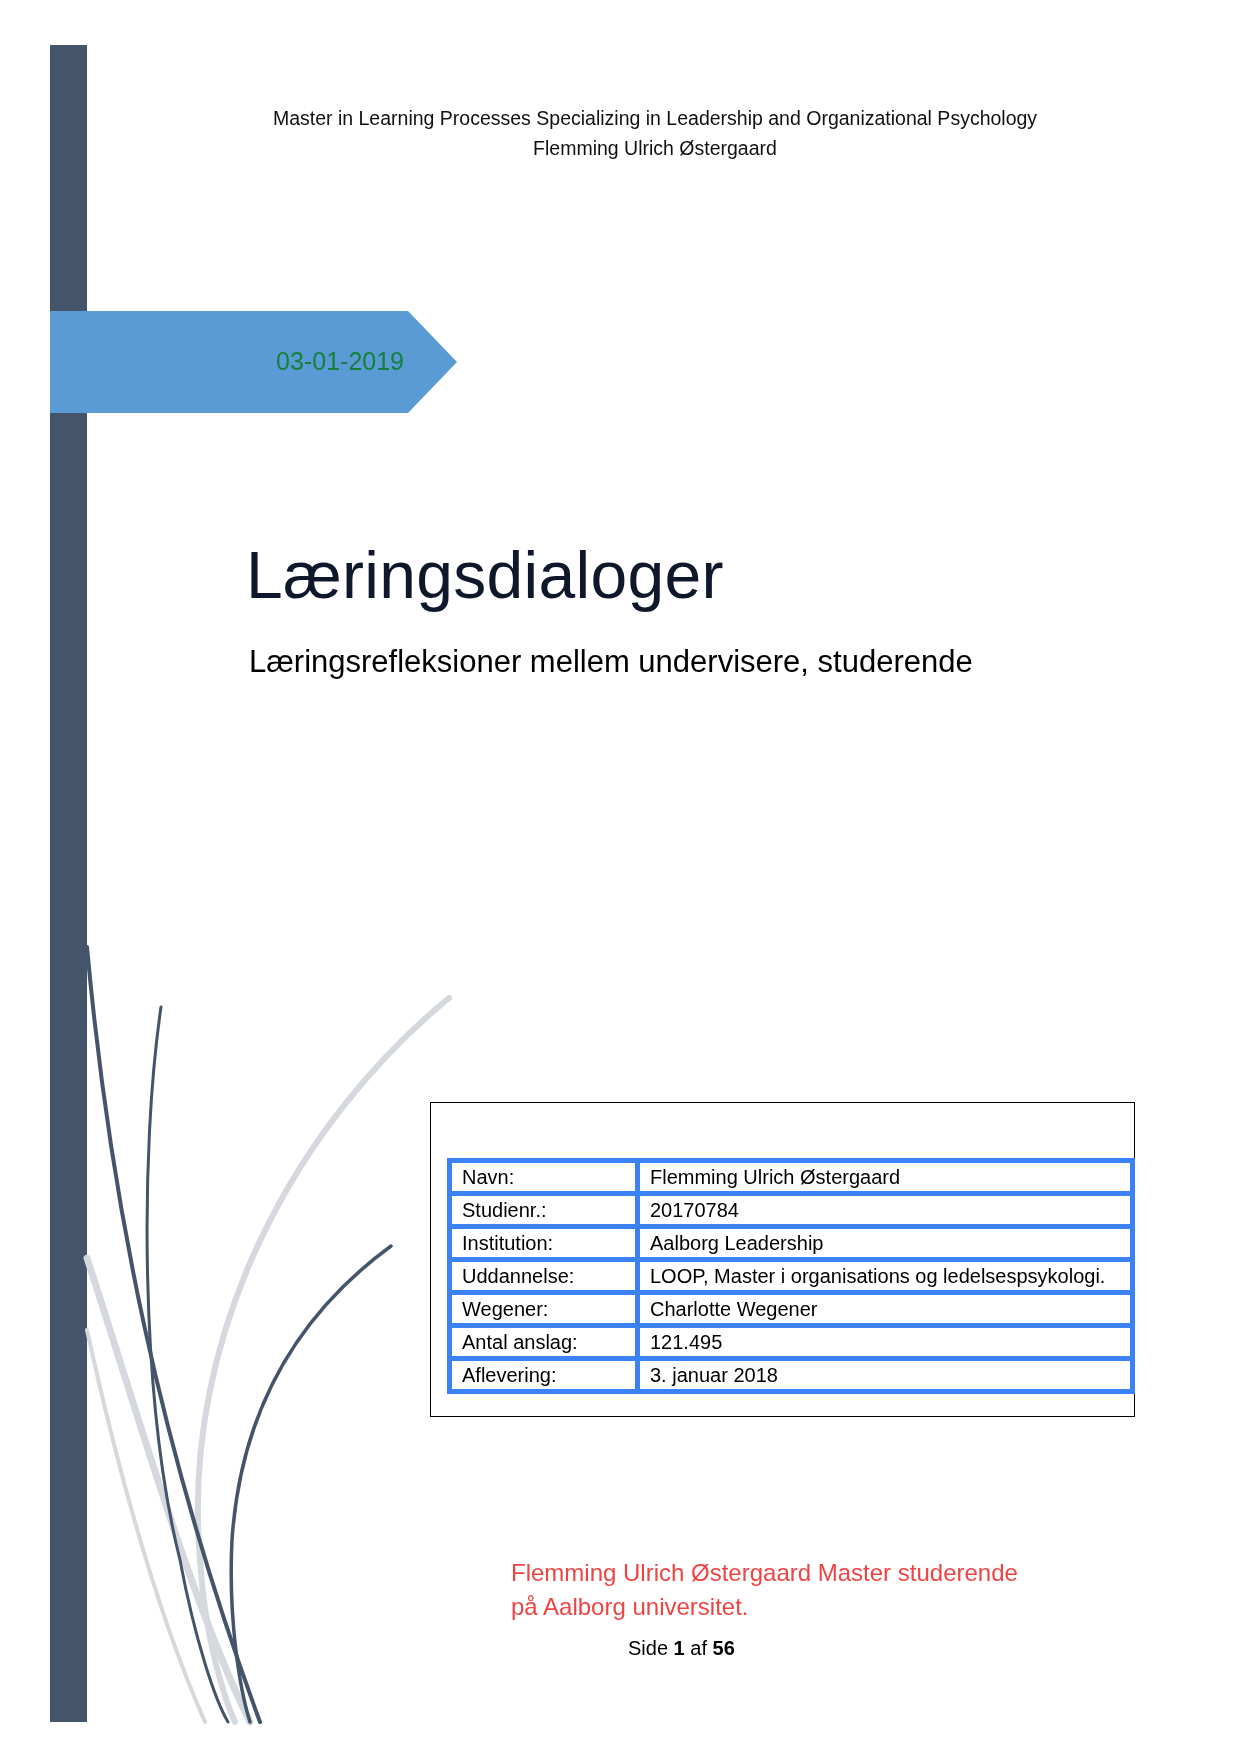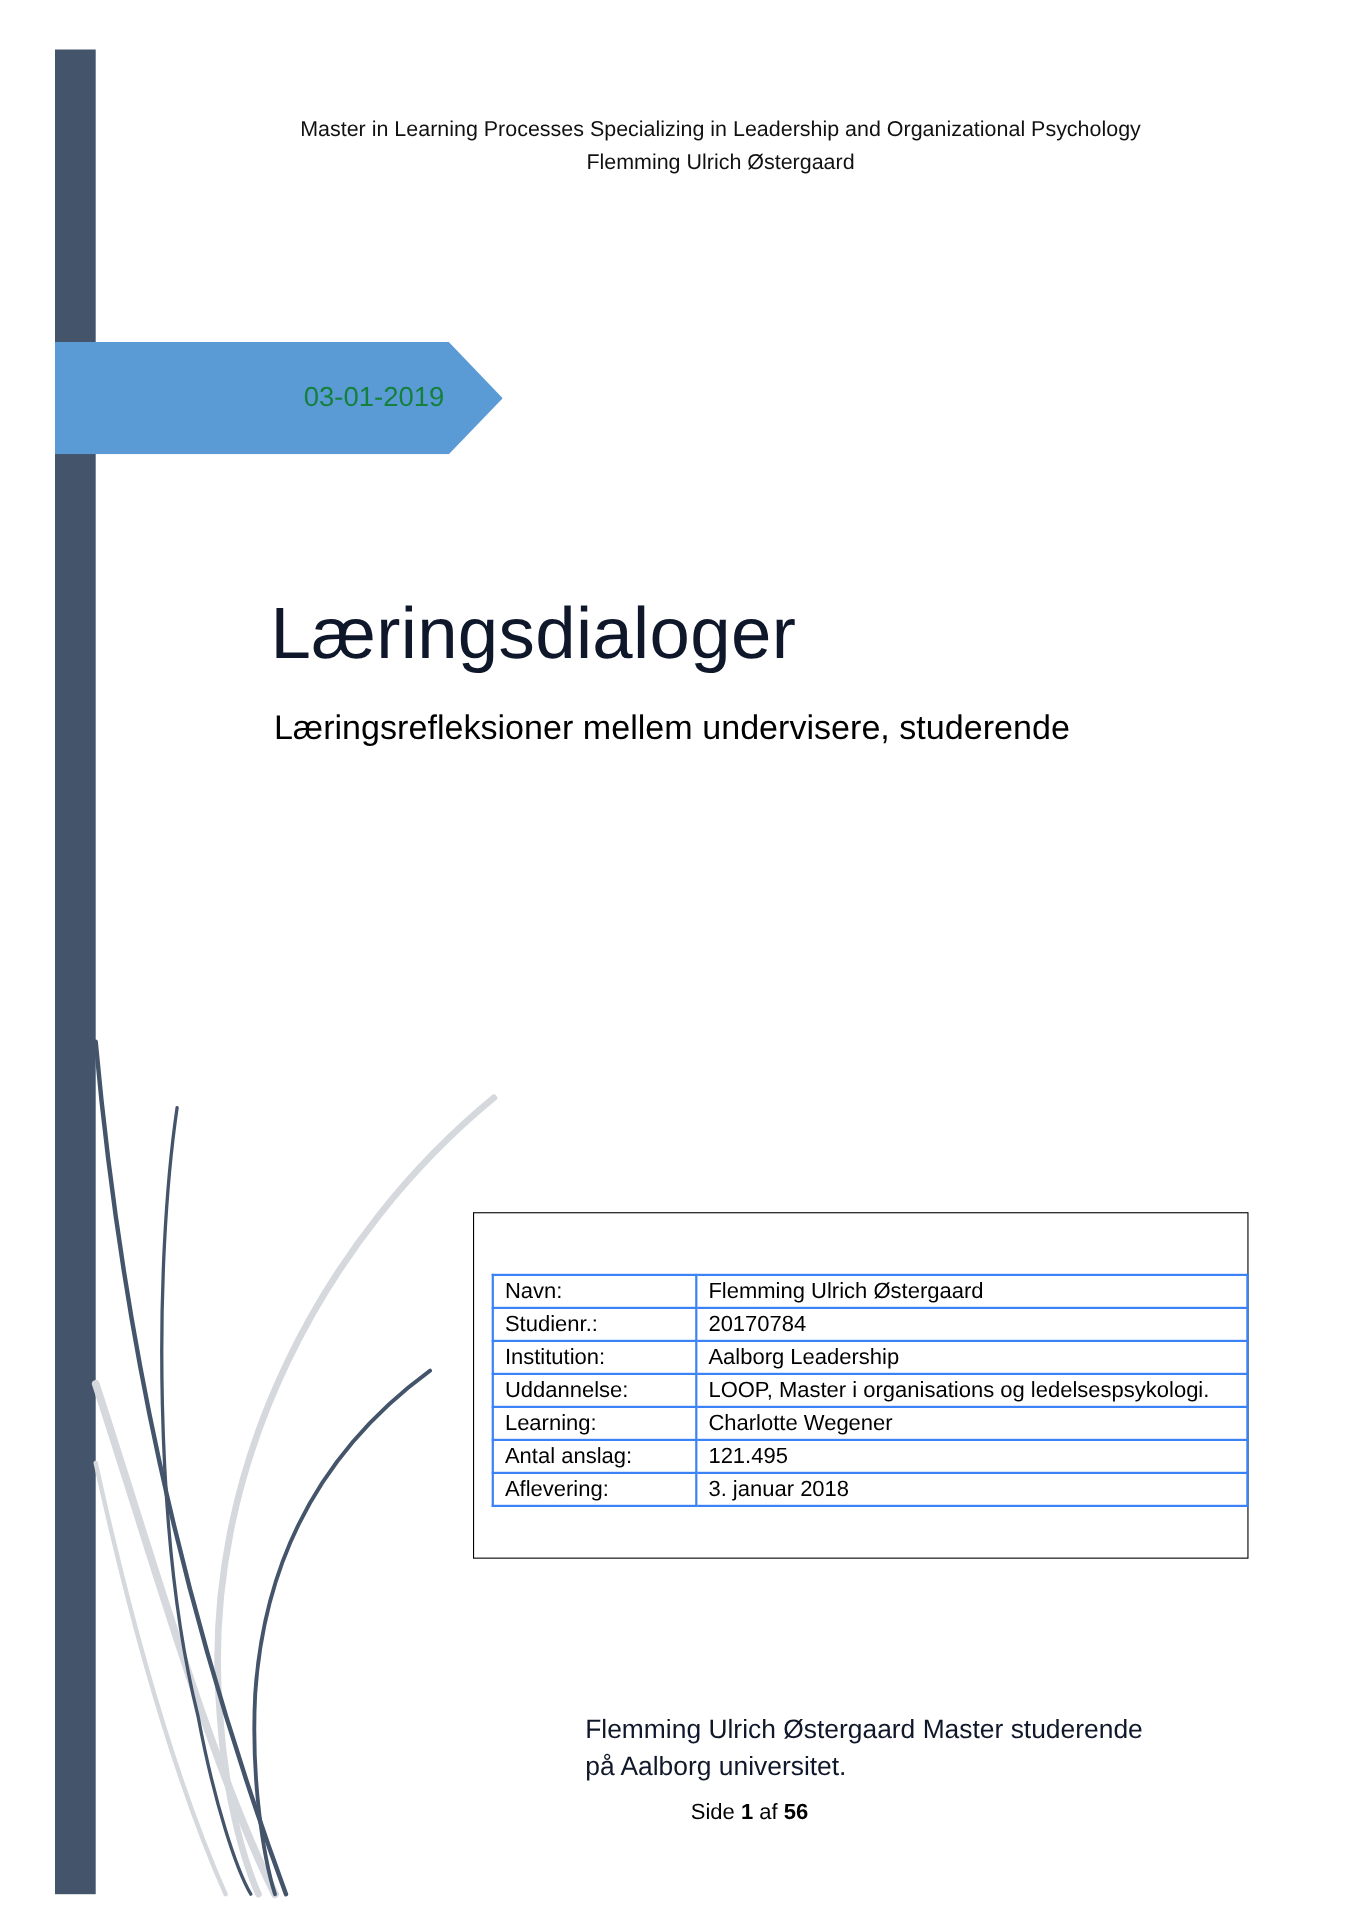--- a/index.html
+++ b/index.html
@@ -7,23 +7,23 @@
   .abs{position:absolute;}
   #sidebar-bar{left:50px;top:45px;width:37px;height:1677px;background:#44546a;}
   #deco{left:0;top:0;width:1241px;height:1754px;}
   #header{left:200px;top:103px;width:910px;text-align:center;font-size:19.5px;line-height:30px;color:#111;}
   #date-banner{left:50px;top:311px;width:407px;height:102px;}
   #date-text{left:50px;top:344px;width:354px;text-align:right;color:#15803d;font-size:25px;line-height:34px;}
   #title{left:246px;top:535px;font-size:66px;font-weight:300;color:#0f172a;line-height:80px;letter-spacing:0.3px;}
   #subtitle{left:249px;top:635px;width:880px;font-size:31px;line-height:54px;color:#000000;}
   #info-box{left:430px;top:1102px;width:705px;height:315px;border:1.5px solid #000;box-sizing:border-box;}
   #info-table{position:absolute;left:16px;top:55px;width:688px;border-collapse:collapse;font-size:20px;}
-  #info-table td{border:2px solid #3b82f6;padding:0 10px;height:28px;line-height:28px;white-space:nowrap;}
+  #info-table td{border:5px solid #3b82f6;padding:0 10px;height:28px;line-height:28px;white-space:nowrap;}
   #info-table td.lbl{width:163px;}
-  #footer-blurb{left:532px;top:1556px;width:600px;font-size:24px;line-height:34px;color:#0f172a;}
+  #footer-blurb{left:511px;top:1556px;width:600px;font-size:24px;line-height:34px;color:#ef4444;}
   #page-num{left:600px;top:1637px;font-size:20px;color:#000;margin-left:28px;}
   #page-num b{font-weight:bold;}
 </style>
 </head>
 <body>
 
 <div id="sidebar-bar" class="abs"></div>
 
 <svg id="deco" class="abs" viewBox="0 0 1241 1754" width="1241" height="1754">
   <g fill="none" stroke-linecap="round">
@@ -65,21 +65,21 @@
       </tr>
       <tr>
         <td class="lbl">Institution:</td>
         <td>Aalborg Leadership</td>
       </tr>
       <tr>
         <td class="lbl">Uddannelse:</td>
         <td>LOOP, Master i organisations og ledelsespsykologi.</td>
       </tr>
       <tr>
-        <td class="lbl">Learning:</td>
+        <td class="lbl">Wegener:</td>
         <td>Charlotte Wegener</td>
       </tr>
       <tr>
         <td class="lbl">Antal anslag:</td>
         <td>121.495</td>
       </tr>
       <tr>
         <td class="lbl">Aflevering:</td>
         <td>3. januar 2018</td>
       </tr>

